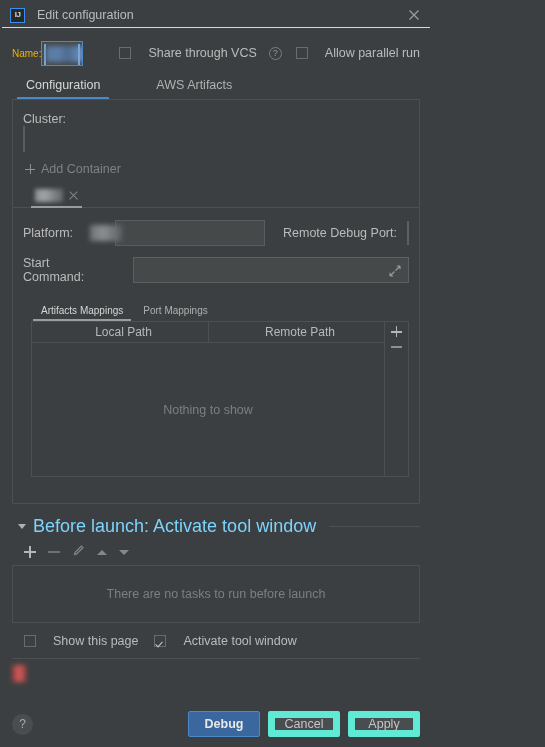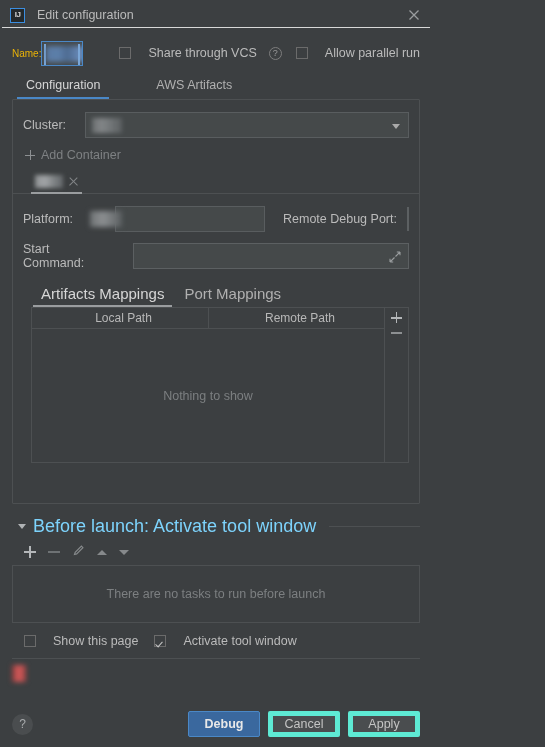--- a/index.html
+++ b/index.html
@@ -152,21 +152,21 @@
   
   .panel {
     margin: 0 12px;
     border: 1px solid #4d5052;
     border-radius: 1px;
     height: 405px;
     padding: 12px 10px 0 10px;
     position: relative;
   }
 
-  .row { display: flex; align-items: center; margin-bottom: 10px; }
+  .row { display: flex; align-items: flex-start; margin-bottom: 10px; flex-direction: column; }
   .row-label { width: 62px; font-size: 12.5px; color: #bbbbbb; flex: 0 0 auto; }
 
   .combo {
     position: relative;
     height: 26px;
     background: #45494a;
     border: 1px solid #595d5f;
     flex: 1 1 auto;
     overflow: hidden;
   }
@@ -316,21 +316,21 @@
 
   
   .map-tabs {
     display: flex;
     align-items: flex-end;
     height: 23px;
     margin-left: 8px;
   }
   .maptab {
     padding: 0 10px 5px 10px;
-    font-size: 15px;
+    font-size: 10px;
     color: #b0b0b0;
     position: relative;
     cursor: pointer;
   }
   .maptab.active { color: #d6d6d6; }
   .maptab.active::after {
     content: "";
     position: absolute;
     left: 2px; right: 2px; bottom: 0;
     height: 2px; background: #9a9d9f;
@@ -454,21 +454,21 @@
     border-radius: 50%;
     background: #4a4d4f;
     display: flex; align-items: center; justify-content: center;
     font-size: 12px; color: #a8abad;
     cursor: pointer;
     flex: 0 0 auto;
   }
   .btn-spacer { flex: 1 1 auto; }
   .btn {
     min-width: 72px; height: 26px;
-    border: 5px solid #5eead4;
+    border: 7px solid #5eead4;
     background: #4a4d4f;
     color: #c4c4c4;
     font-size: 12.5px;
     font-family: "Liberation Sans", sans-serif;
     display: flex; align-items: center; justify-content: center;
     cursor: pointer;
     margin-left: 8px;
     border-radius: 2px;
   }
   .btn.primary {

